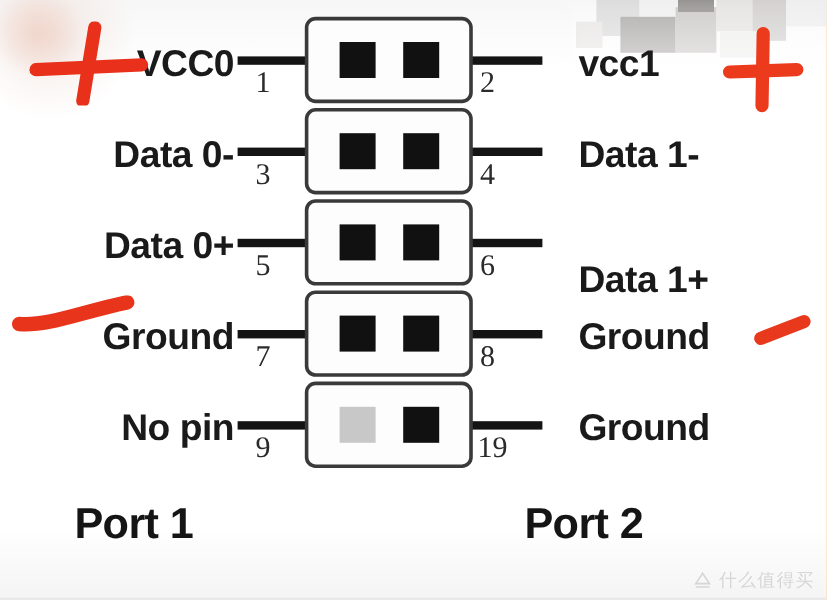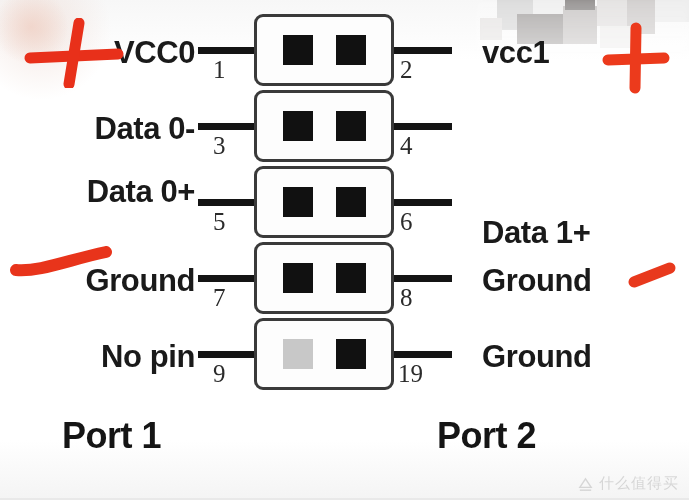--- a/index.html
+++ b/index.html
@@ -114,21 +114,21 @@
     position: absolute;
     pointer-events: none;
   }
 
   
   .watermark {
     position: absolute;
     right: 10px;
     bottom: 7px;
     display: flex;
-    align-items: flex-end;
+    align-items: center;
     gap: 5px;
     opacity: 0.20;
     pointer-events: none;
   }
   .watermark .wm-text {
     font-family: "DejaVu Sans", sans-serif;
     font-size: 15px;
     color: #555;
     letter-spacing: 1px;
     white-space: nowrap;
@@ -174,26 +174,27 @@
   <div class="lead left" style="top:47px;"></div>
   <div class="lead right" style="top:47px;"></div>
   <div class="sig l" style="top:37px;">VCC0</div>
   <div class="sig r" style="top:37px;">vcc1</div>
   <div class="pin-num" style="left:213px; top:57px;">1</div>
   <div class="pin-num" style="left:400px; top:57px;">2</div>
 
   <div class="lead left" style="top:123px;"></div>
   <div class="lead right" style="top:123px;"></div>
   <div class="sig l" style="top:113px;">Data 0-</div>
+  <div class="sig r" style="top:113px;">Data 1-</div>
   <div class="pin-num" style="left:213px; top:133px;">3</div>
   <div class="pin-num" style="left:400px; top:133px;">4</div>
 
   <div class="lead left" style="top:199px;"></div>
   <div class="lead right" style="top:199px;"></div>
-  <div class="sig l" style="top:176px;text-align:right;">Data 0+</div>
+  <div class="sig l" style="top:189px;text-align:right;">Data 0+</div>
   <div class="sig r" style="top:189px;margin-top:28px;">Data 1+</div>
   <div class="pin-num" style="left:213px; top:209px;">5</div>
   <div class="pin-num" style="left:400px; top:209px;">6</div>
 
   <div class="lead left" style="top:275px;"></div>
   <div class="lead right" style="top:275px;"></div>
   <div class="sig l" style="top:265px;">Ground</div>
   <div class="sig r" style="top:265px;">Ground</div>
   <div class="pin-num" style="left:213px; top:285px;">7</div>
   <div class="pin-num" style="left:400px; top:285px;">8</div>

